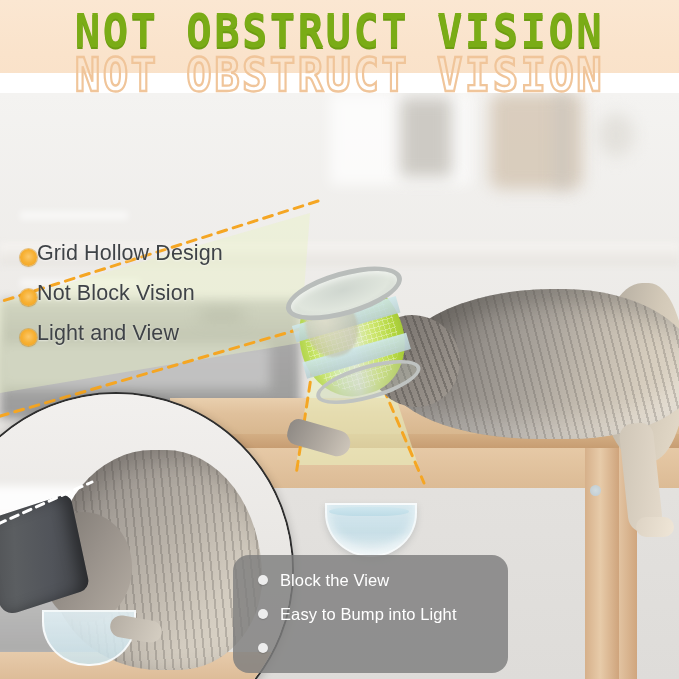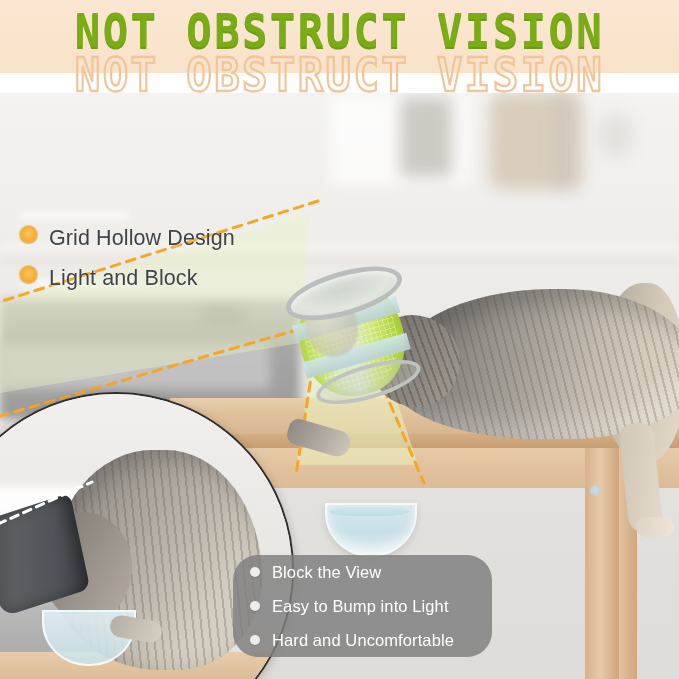--- a/index.html
+++ b/index.html
@@ -242,21 +242,21 @@
 
   
   .beam-svg{position:absolute;left:0;top:0;width:679px;height:586px;pointer-events:none;}
 
   
   .feature-list{
     position:absolute;left:20px;top:133px;
     z-index:8;
   }
   .feature-item{
-    display:flex;align-items:flex-start;gap:12px;
+    display:flex;align-items:flex-end;
     height:40px;
   }
   .feature-dot{
     width:17px;height:17px;border-radius:50%;
     background:radial-gradient(circle at 50% 45%,#fbc86a 0%,#f7b134 48%,#efa01f 100%);
     box-shadow:0 0 0 1px rgba(220,150,30,.5), 0 1px 2px rgba(140,100,20,.25);
     flex:0 0 auto;
   }
   .feature-text{
     font-size:21.5px;
@@ -341,23 +341,23 @@
     position:absolute;left:170px;top:224px;width:52px;height:22px;
     border-radius:12px;transform:rotate(10deg);
     background:linear-gradient(100deg,#b5aea4,#d5cec2);
   }
   .ins-dash-svg{position:absolute;inset:0;}
 
   
   .con-box{
     position:absolute;left:233px;top:555px;width:259px;height:102px;
     background:rgba(126,126,126,.82);
-    border-radius:25px;
+    border-radius:16px;
     z-index:12;
-    padding:0;
+    padding:8px;
   }
   .con-item{
     display:flex;align-items:center;gap:12px;
     height:34px;margin-left:17px;
   }
   .con-dot{
     width:10px;height:10px;border-radius:50%;
     background:#ededed;flex:0 0 auto;
     box-shadow:0 1px 1px rgba(0,0,0,.15);
   }
@@ -439,21 +439,25 @@
       <div class="cone-rim-lower"></div>
     </div>
 
     <div class="feature-list">
       <div class="feature-item">
         <span class="feature-dot"></span>
         <span class="feature-text">Grid Hollow Design</span>
       </div>
       <div class="feature-item">
         <span class="feature-dot"></span>
-        <span class="feature-text">Light and Block</span>
+        <span class="feature-text">Not Block Vision</span>
+      </div>
+      <div class="feature-item">
+        <span class="feature-dot"></span>
+        <span class="feature-text">Light and View</span>
       </div>
     </div>
 
   </div>
 
   <div class="inset-circle">
     <div class="inset-inner">
       <div class="ins-wall"></div>
       <div class="ins-cabinet"></div>
       <div class="ins-oven"></div>
@@ -479,17 +483,16 @@
     <div class="con-item" style="margin-top:0;padding-top:0;">
       <span class="con-dot"></span>
       <span class="con-text">Block the View</span>
     </div>
     <div class="con-item">
       <span class="con-dot"></span>
       <span class="con-text">Easy to Bump into Light</span>
     </div>
     <div class="con-item">
       <span class="con-dot"></span>
-      <span class="con-text">Hard and Uncomfortable</span>
     </div>
   </div>
 
 </div>
 
 </body></html>

